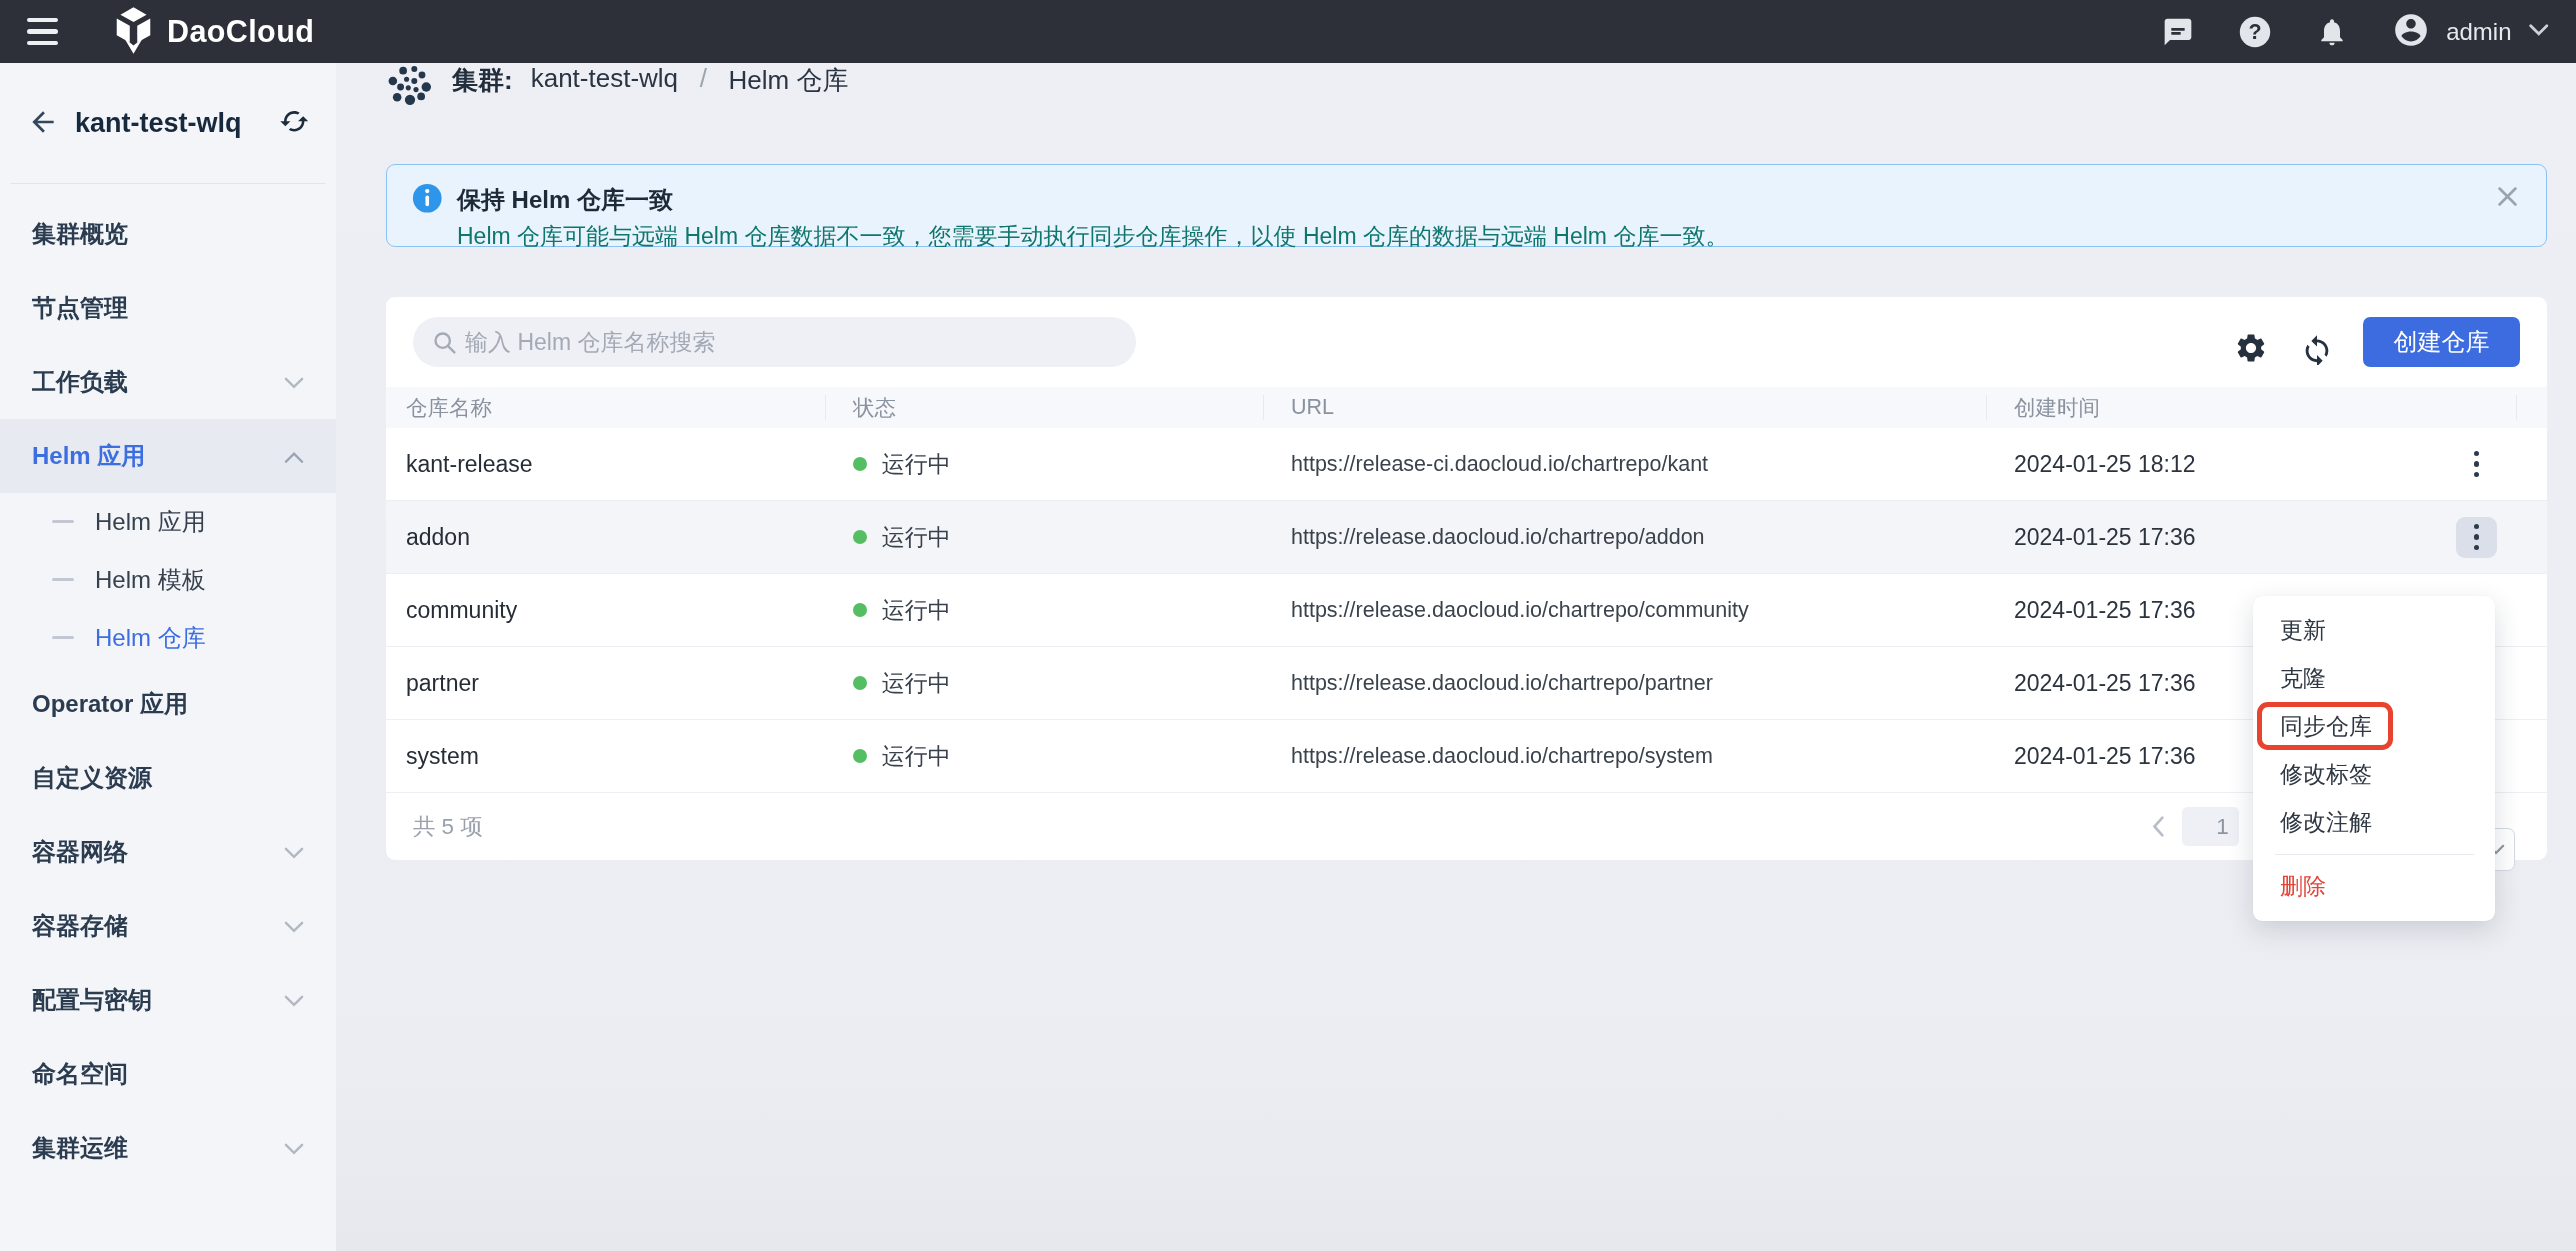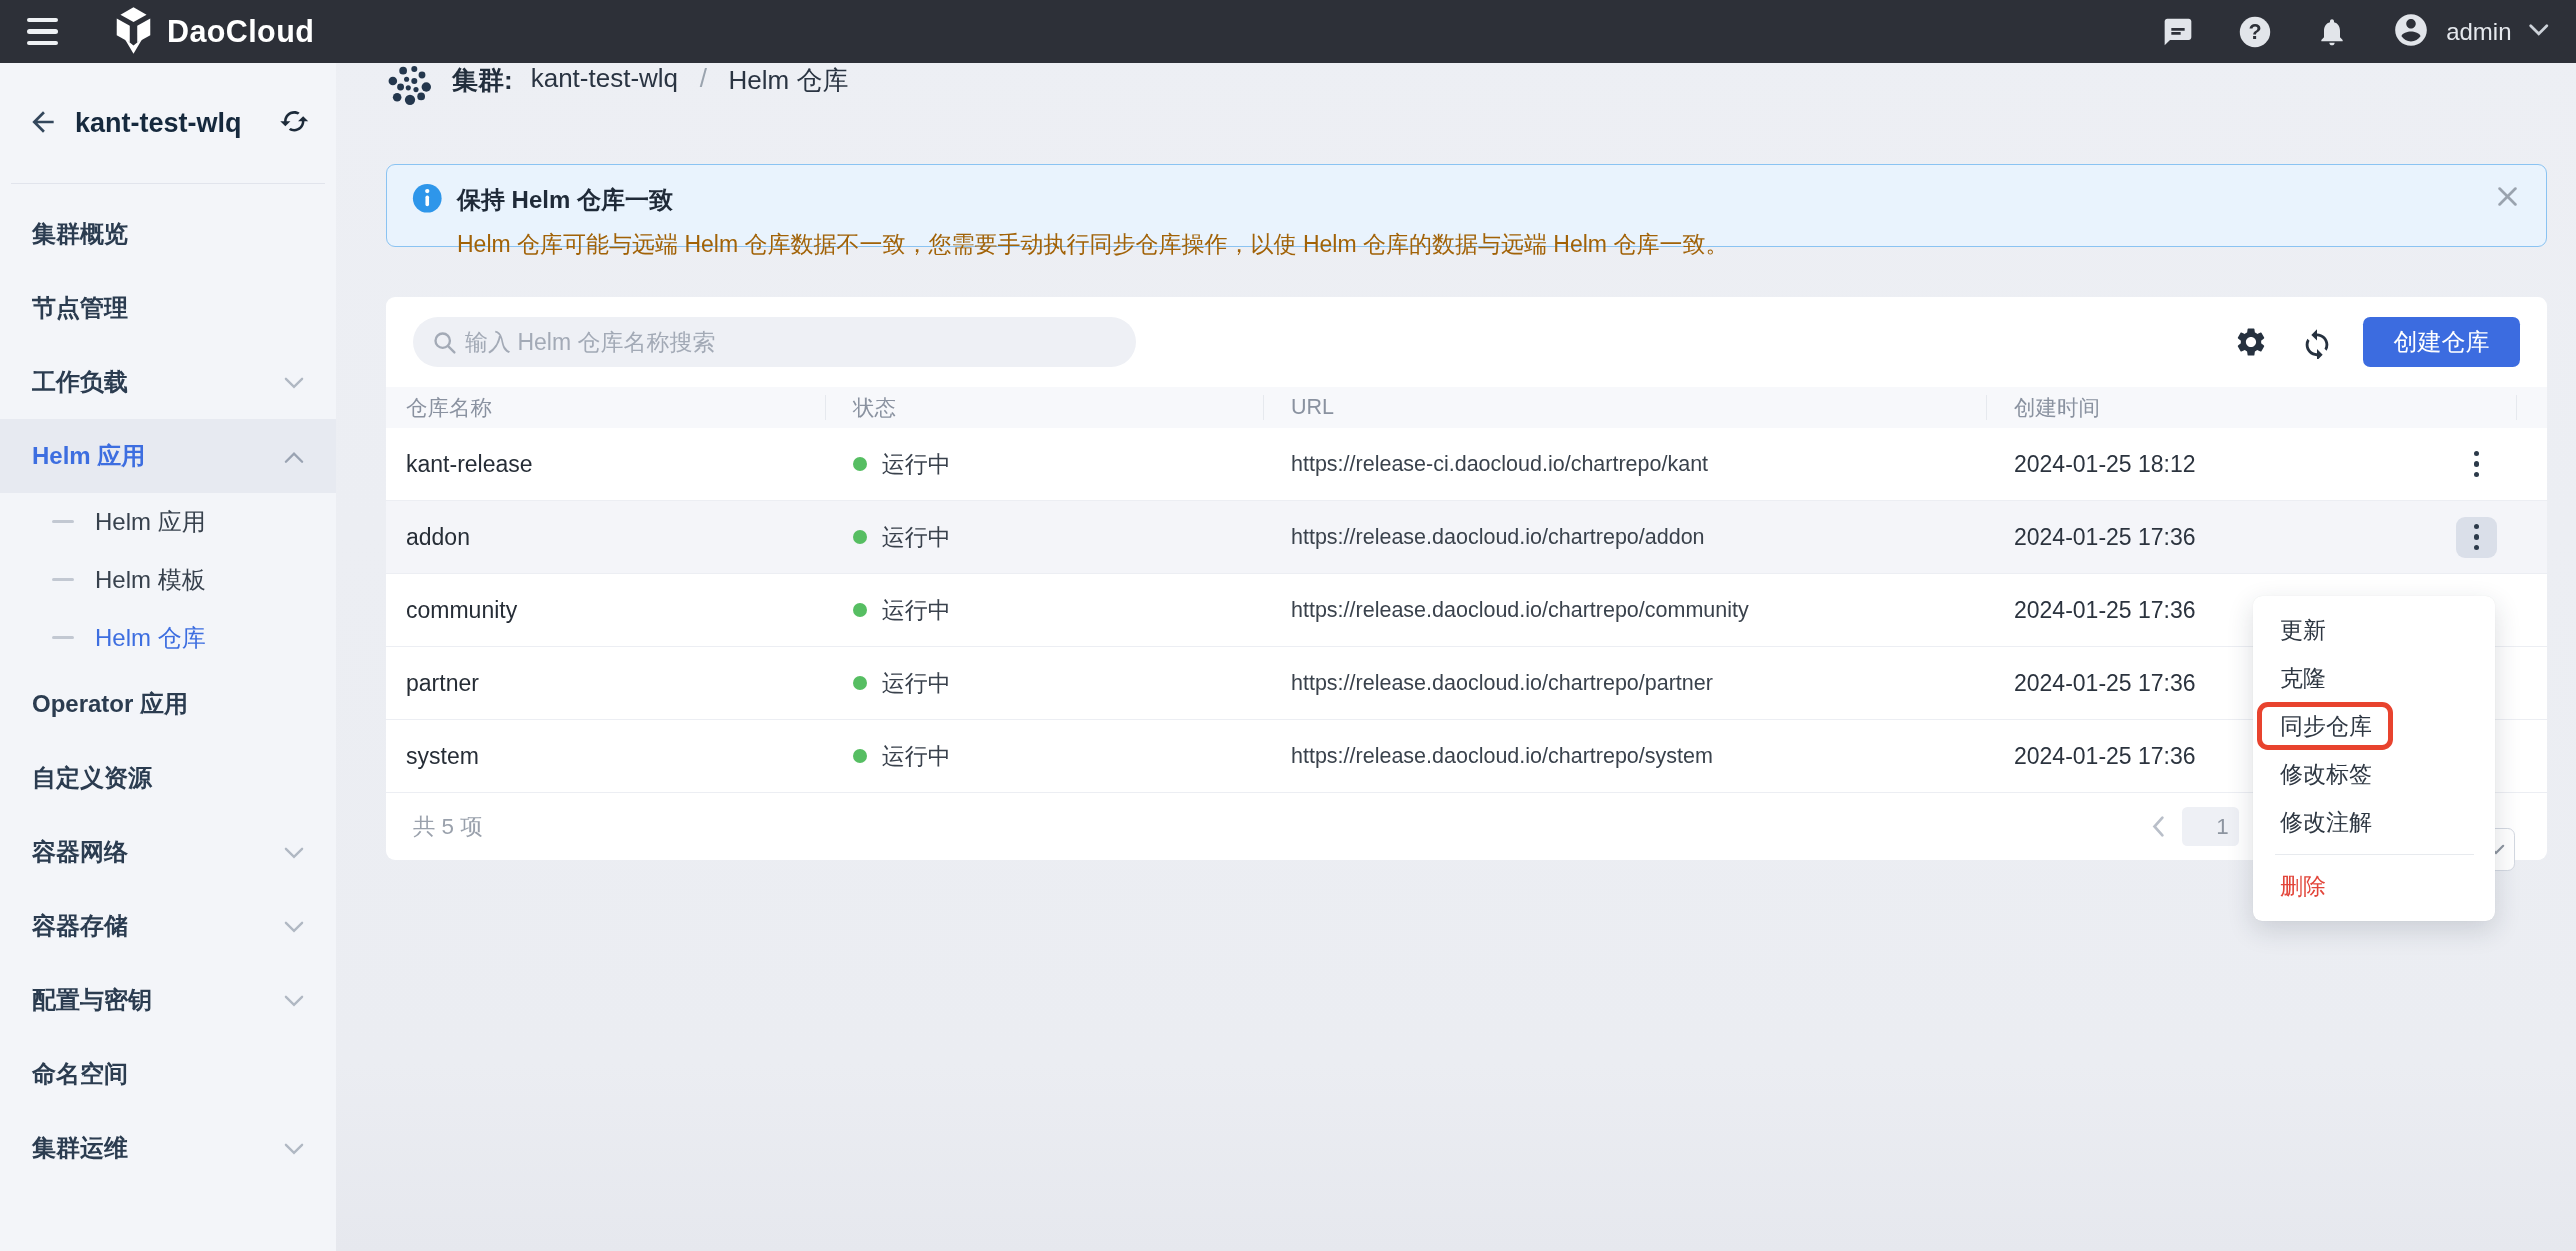--- a/index.html
+++ b/index.html
@@ -34,25 +34,25 @@
   .sub-item.active{color:#3d6ee0;}
   
   .main{flex:1;padding:0 29px 0 50px;min-width:0;}
   .breadcrumb{height:101px;display:flex;gap:18px;font-size:26px;color:#2a3442;}
   .crumb-prefix{font-weight:700;color:#222e3c;}
   .crumb-sep{color:#9aa3ae;padding:0 3.6px;}
   
   .banner{position:relative;height:83px;background:#e9f3fd;border:0.9px solid #8ac3f2;border-radius:9px;padding:18px 63px 0 25px;}
   .banner-head{display:flex;align-items:center;gap:14.4px;}
   .banner-title{font-size:24px;font-weight:700;color:#1f2a38;}
-  .banner-desc{margin-top:12px;margin-left:45px;font-size:23px;color:#a16207;white-space:nowrap;overflow:hidden;}
+  .banner-desc{margin-top:4px;margin-left:45px;font-size:23px;color:#0f766e;white-space:nowrap;overflow:hidden;}
   .banner-close{position:absolute;right:23px;top:16px;width:30.5px;height:30.5px;display:flex;align-items:center;justify-content:center;cursor:pointer;}
   
   .card{margin-top:50px;background:#ffffff;border-radius:9px;}
-  .card-toolbar{display:flex;align-items:center;padding:20px 27px;gap:27px;}
+  .card-toolbar{display:flex;align-items:flex-end;padding:20px 27px;gap:27px;}
   .search-box{position:relative;width:723px;height:50px;}
   .search-box input{width:100%;height:100%;border:none;outline:none;background:#eef0f5;border-radius:25px;padding:0 21.5px 0 52px;font-size:23px;color:#3a424c;font-family:inherit;}
   .search-box input::placeholder{color:#a3aab6;}
   .search-glyph{position:absolute;left:18px;top:11.7px;}
   .toolbar-spacer{flex:1;}
   .icon-btn{width:39px;height:39px;display:flex;align-items:center;justify-content:center;cursor:pointer;}
   .btn-primary{height:50px;padding:0 30.5px;border:none;border-radius:7.2px;background:#3c6ce0;color:#ffffff;font-size:24px;font-family:inherit;cursor:pointer;}
   
   .thead,.trow{display:grid;grid-template-columns:440px 438px 723px 449px 81px 1fr;align-items:center;}
   .thead{height:41px;background:#f7f8fb;font-size:21.5px;color:#8a92a0;}

